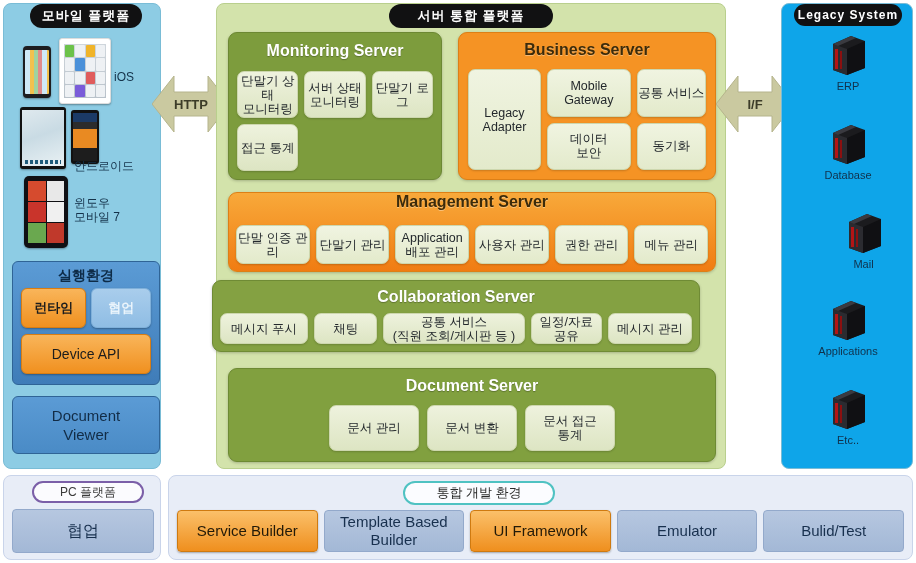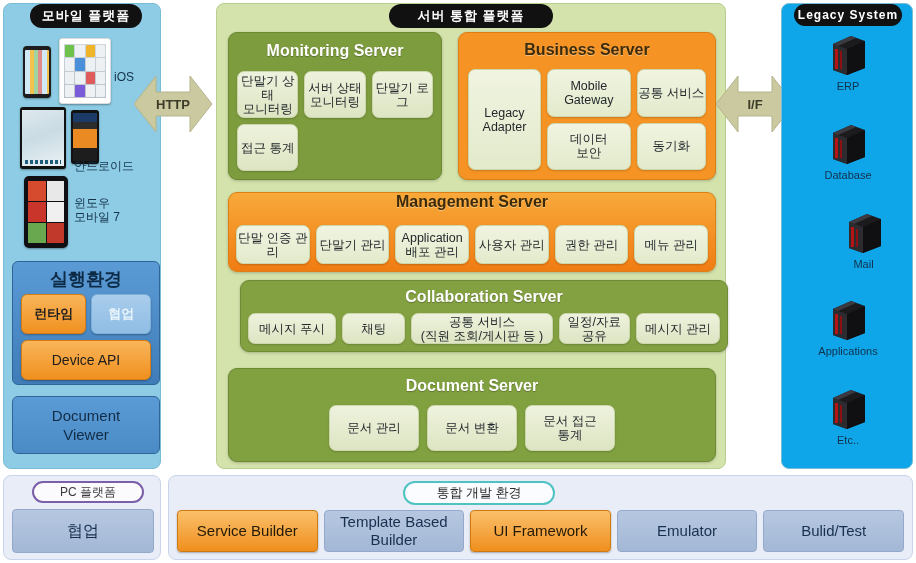--- a/index.html
+++ b/index.html
@@ -76,21 +76,21 @@
   #dev-wp .scr i:nth-child(6){background:#c0392b}
 
   .dev-label { position:absolute; color:#14324a; font-size:12px; line-height:14px; }
   #lbl-ios { left:110px; top:66px; }
   #lbl-android { left:70px; top:155px; }
   #lbl-wp { left:70px; top:192px; }
 
   
   #runtime-box { position:absolute; left:8px; top:257px; width:148px; height:124px;
     background:linear-gradient(#5b9bd5,#3f7cb8); border:1px solid #2f6496; border-radius:6px; }
-  #runtime-title { color:#0d2b47; font-size:18px; font-weight:bold; text-align:center;
+  #runtime-title { color:#0d2b47; font-size:14px; font-weight:bold; text-align:center;
     margin-top:5px; }
   .rt-row { display:flex; gap:5px; padding:3px 8px 0 8px; }
   .chip {
     border-radius:6px; font-size:13px; font-weight:bold; text-align:center;
     display:flex; align-items:center; justify-content:center; height:40px;
     box-shadow:0 1px 2px rgba(0,0,0,.3);
   }
   .chip.orange { background:linear-gradient(#f9b55a,#f0901f); border:1px solid #d97d12; color:#1d1d1d; }
   .chip.blue   { background:linear-gradient(#a9cdec,#8fbde4); border:1px solid #7fb0da; color:#eaf4fb; }
   #chip-runtime { width:66px; }
@@ -101,21 +101,21 @@
     box-shadow:0 1px 2px rgba(0,0,0,.3); }
 
   #doc-viewer { position:absolute; left:8px; top:392px; width:148px; height:58px;
     background:linear-gradient(#5b9bd5,#4a8bc6); border:1px solid #2f6496; border-radius:6px;
     color:#122c46; font-size:15px; display:flex; align-items:center; justify-content:center;
     text-align:center; line-height:19px; }
 
   
   .arrow { position:absolute; display:flex; align-items:center; justify-content:center;
     color:#3c3c28; font-size:13px; font-weight:bold; }
-  #arrow-http { left:134px; top:68px; width:78px; height:72px;align-items:center; }
+  #arrow-http { left:152px; top:68px; width:78px; height:72px;align-items:center; }
   #arrow-if   { left:716px; top:68px; width:78px; height:72px; }
   .arrow svg { position:absolute; left:0; top:0; }
   .arrow span { position:relative; z-index:2; }
 
   
   #server-panel {
     position:absolute; left:216px; top:3px; width:510px; height:466px;
     background:#d3e3ab; border:1px solid #b9cf8d; border-radius:8px;
   }
   #server-badge { left:389px; top:4px; width:164px; height:24px; font-size:13px; }
@@ -128,21 +128,21 @@
   
   #card-monitoring { left:228px; top:32px; width:214px; height:148px;
     background:#7d9c3d; border:1px solid #6c8833; }
   
   #card-business { left:458px; top:32px; width:258px; height:148px;
     background:#f59324; border:1px solid #dd7f16; }
   
   #card-management { left:228px; top:192px; width:488px; height:80px;
     background:linear-gradient(#f8a93a,#f07c12); border:1px solid #dd7f16; }
   
-  #card-collab { left:240px; top:280px; width:488px; height:72px;
+  #card-collab { left:212px; top:280px; width:488px; height:72px;
     background:#84a142; border:1px solid #6f8b35; }
   
   #card-doc { left:228px; top:368px; width:488px; height:94px;
     background:#81a03f; border:1px solid #6d8a33; }
 
   .tile {
     background:linear-gradient(#eef2dd,#dde5c3);
     border:1px solid #cdd7ae; border-radius:7px;
     color:#23282c; font-size:12.5px; line-height:14px;
     display:flex; align-items:center; justify-content:center; text-align:center;

